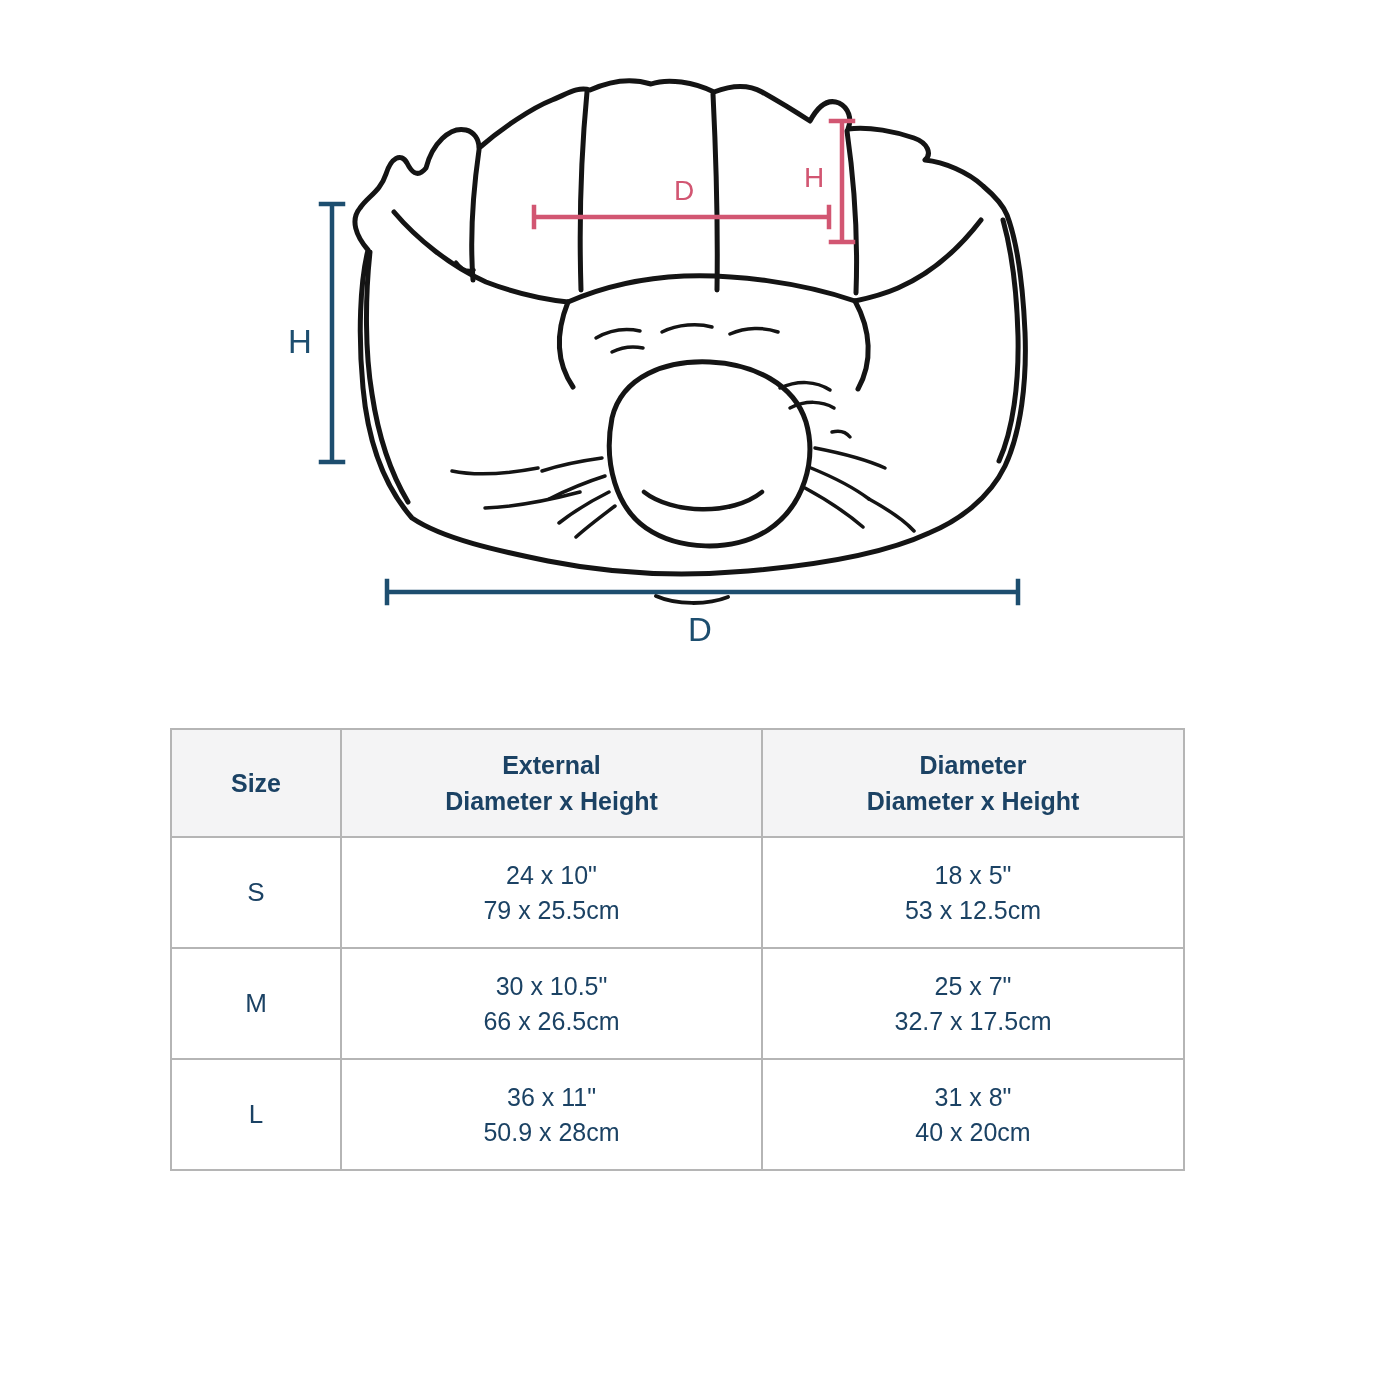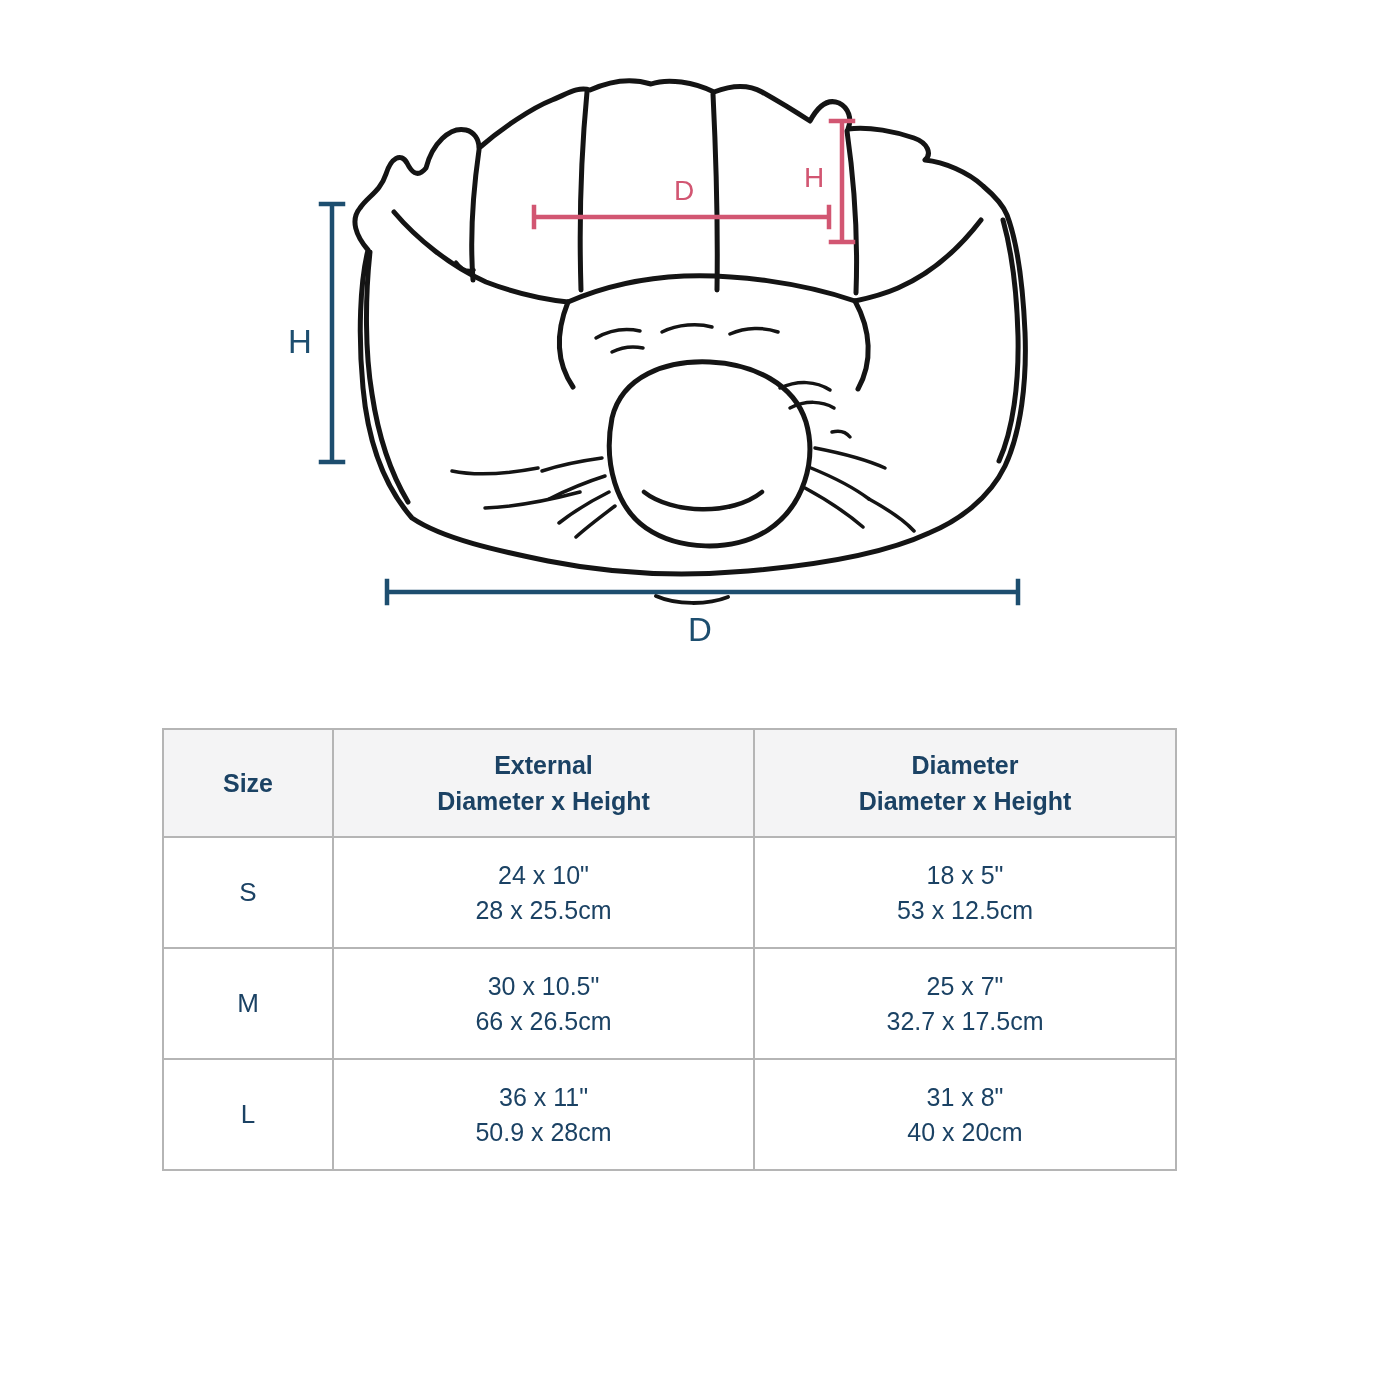--- a/index.html
+++ b/index.html
@@ -29,21 +29,21 @@
     font-size: 33px;
     fill: #1d4e6f;
   }
   .dim-label-pink {
     font-family: "Liberation Sans", sans-serif;
     font-size: 28px;
     fill: #d25672;
   }
   table.size-table {
     position: absolute;
-    left: 162px;
+    left: 170px;
     top: 728px;
     width: 1013px;
     border-collapse: collapse;
     table-layout: fixed;
   }
   .size-table th, .size-table td {
     border: 2px solid #b5b5b5;
     text-align: center;
     vertical-align: middle;
     color: #1b4264;
@@ -195,21 +195,21 @@
           <span class="cell-line">Diameter</span>
           <span class="cell-line">Diameter x Height</span>
         </th>
       </tr>
     </thead>
     <tbody>
       <tr>
         <td class="size-letter">S</td>
         <td>
           <span class="cell-line">24 x 10"</span>
-          <span class="cell-line">28 x 25.5cm</span>
+          <span class="cell-line">79 x 25.5cm</span>
         </td>
         <td>
           <span class="cell-line">18 x 5"</span>
           <span class="cell-line">53 x 12.5cm</span>
         </td>
       </tr>
       <tr>
         <td class="size-letter">M</td>
         <td>
           <span class="cell-line">30 x 10.5"</span>

